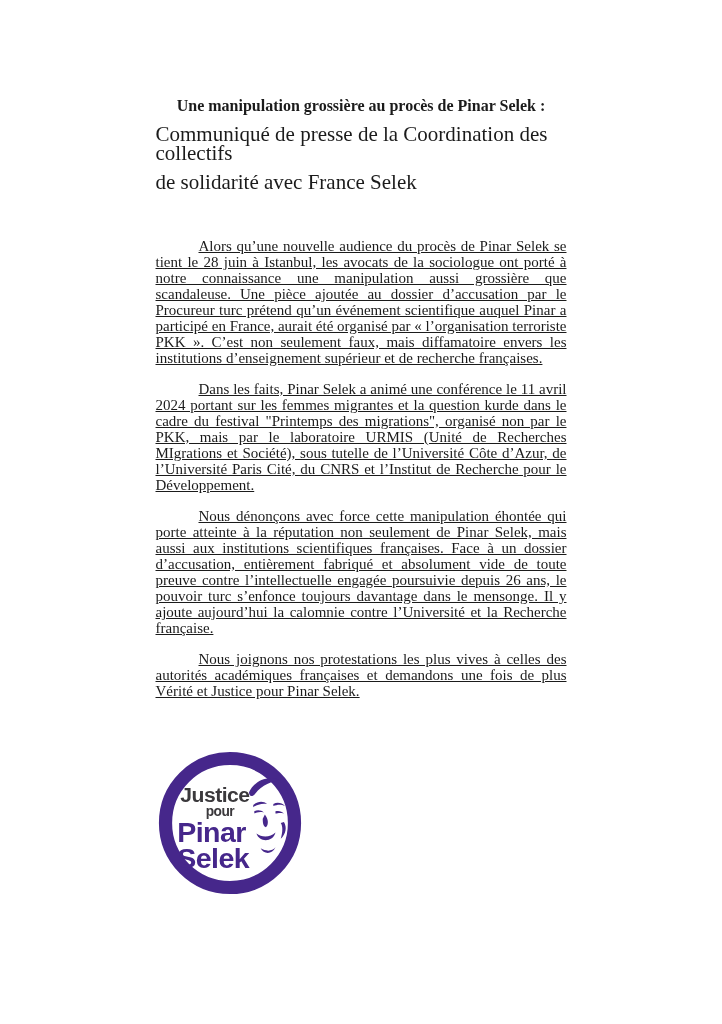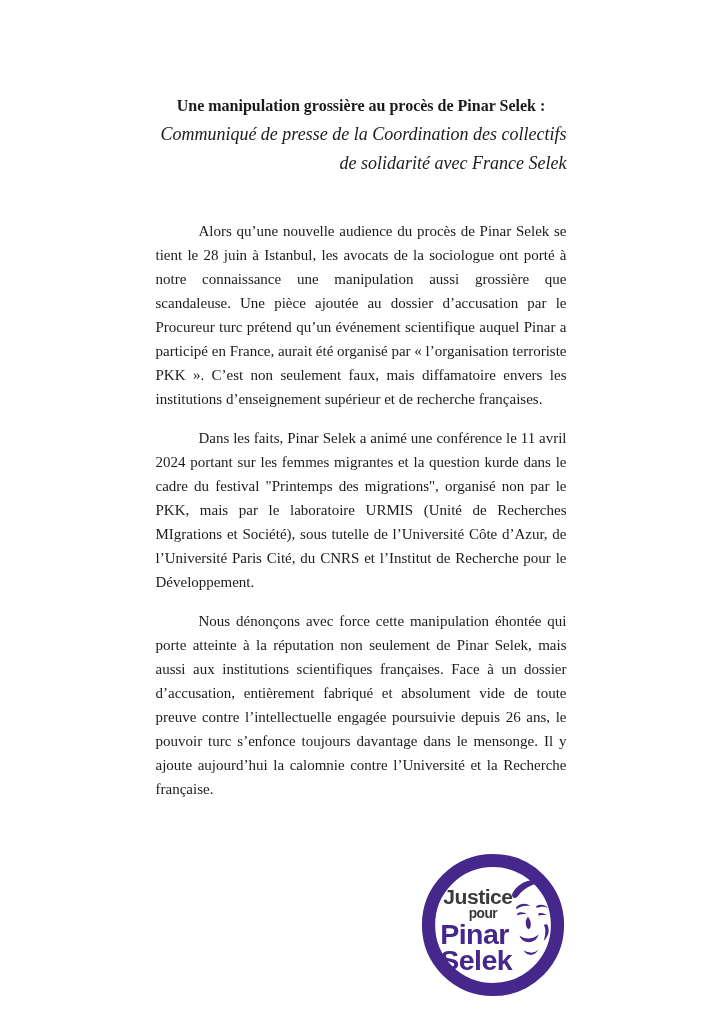--- a/index.html
+++ b/index.html
@@ -22,39 +22,39 @@
   }
   .title {
     margin: 0 0 10px 0;
     text-align: center;
     font-size: 16px;
     font-weight: bold;
     line-height: 19px;
   }
   .subtitle {
     margin: 0 0 10px 0;
-    text-align: right;
-    font-size: 18px;
-    font-style: italic;
+    text-align: left;
+    font-size: 21px;
     line-height: 19px;
   }
   .body-text {
     margin-top: 46px;
   }
   .body-text p {
     margin: 0 0 15px 0;
     text-align: justify;
     text-indent: 43px;
     font-size: 15px;
-    line-height: 24px;
+    line-height: 16px;
+    text-decoration: underline;
   }
   .logo-wrap {
     margin-top: 50px;
     display: flex;
-    justify-content: flex-end;
+    justify-content: flex-start;
   }
   .logo-wrap svg {
     display: block;
   }
   .logo-text {
     font-family: "Liberation Sans", sans-serif;
     font-weight: bold;
     letter-spacing: -0.5px;
   }
 </style>
@@ -66,20 +66,21 @@
 
     <h1 class="title">Une manipulation grossière au procès de Pinar Selek :</h1>
 
     <div class="subtitle">Communiqué de presse de la Coordination des collectifs</div>
     <div class="subtitle">de solidarité avec France Selek</div>
 
     <div class="body-text">
       <p>Alors qu’une nouvelle audience du procès de Pinar Selek se tient le 28 juin à Istanbul, les avocats de la sociologue ont porté à notre connaissance une manipulation aussi grossière que scandaleuse. Une pièce ajoutée au dossier d’accusation par le Procureur turc prétend qu’un événement scientifique auquel Pinar a participé en France, aurait été organisé par « l’organisation terroriste PKK ». C’est non seulement faux, mais diffamatoire envers les institutions d’enseignement supérieur et de recherche françaises.</p>
       <p>Dans les faits, Pinar Selek a animé une conférence le 11 avril 2024 portant sur les femmes migrantes et la question kurde dans le cadre du festival "Printemps des migrations", organisé non par le PKK, mais par le laboratoire URMIS (Unité de Recherches MIgrations et Société), sous tutelle de l’Université Côte d’Azur, de l’Université Paris Cité, du CNRS et l’Institut de Recherche pour le Développement.</p>
       <p>Nous dénonçons avec force cette manipulation éhontée qui porte atteinte à la réputation non seulement de Pinar Selek, mais aussi aux institutions scientifiques françaises. Face à un dossier d’accusation, entièrement fabriqué et absolument vide de toute preuve contre l’intellectuelle engagée poursuivie depuis 26 ans, le pouvoir turc s’enfonce toujours davantage dans le mensonge. Il y ajoute aujourd’hui la calomnie contre l’Université et la Recherche française.</p>
+      <p>Nous joignons nos protestations les plus vives à celles des autorités académiques françaises et demandons une fois de plus Vérité et Justice pour Pinar Selek.</p>
     </div>
 
     <div class="logo-wrap">
       <svg width="148" height="148" viewBox="0 0 140 140">
 
         <circle cx="70" cy="70" r="61" fill="#ffffff" stroke-width="12.5" stroke="#46278b"></circle>
 
         <g fill="#46278b">
           <path d="M88,41 C93,30 106,24 118,30 C110,30 100,34 94,42 C91,46 88,45 88,41 Z"></path>
           <path d="M118,31 C126,38 128,50 125,63 C125,50 121,40 113,34 Z"></path>

